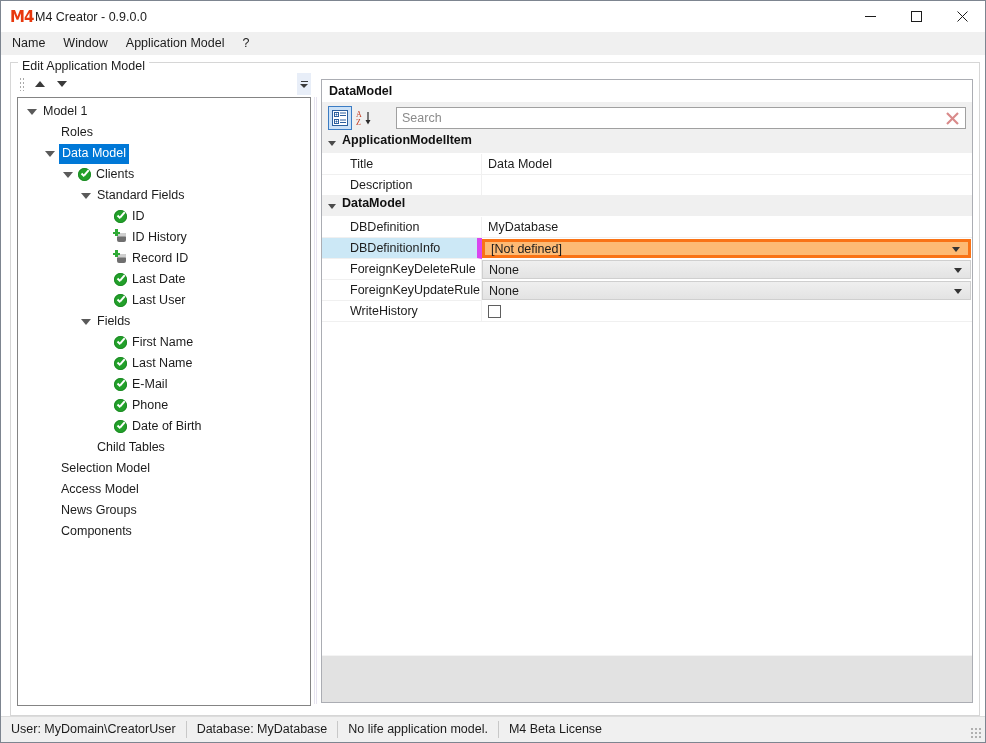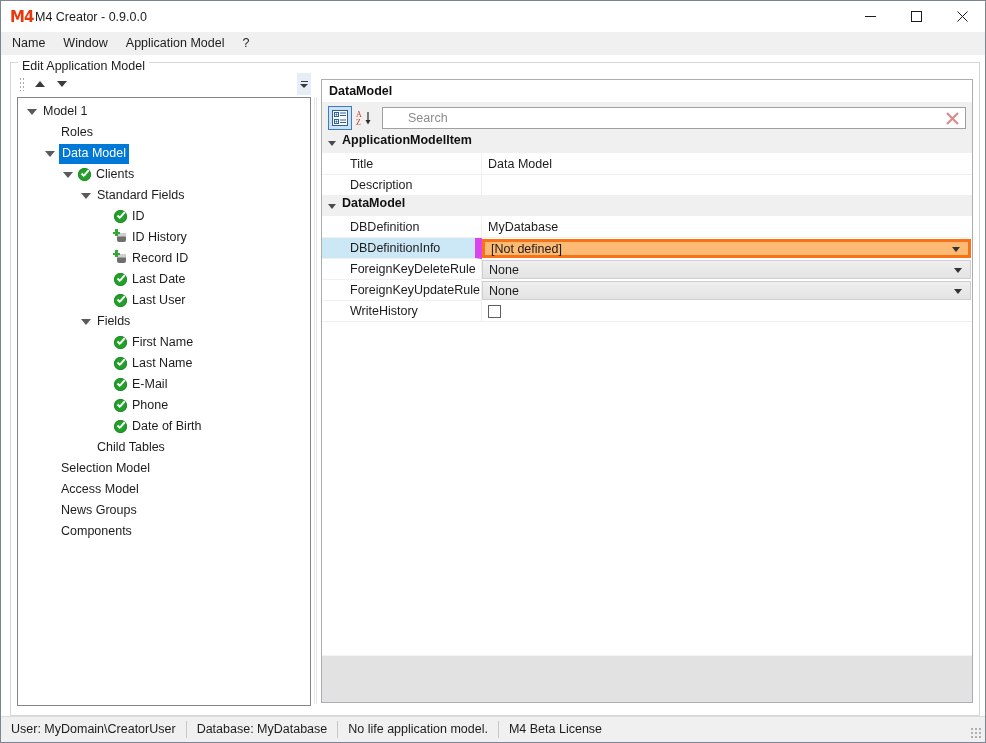--- a/index.html
+++ b/index.html
@@ -119,22 +119,22 @@
     height:22px;background:#ffffff;display:flex;align-items:center;
     padding-left:7px;font-weight:bold;font-size:12.5px;color:#111;
   }
   .prop-toolbar{
     height:30px;background:#f0f0f0;display:flex;align-items:center;
     padding:0 6px;border-top:1px solid #f0f0f0;
   }
   .pt-btn{width:24px;height:24px;display:flex;align-items:center;justify-content:center;}
   .pt-btn.active{background:#cde2f7;border:1px solid #3b7cc4;box-sizing:border-box;}
   .searchwrap{
-    flex:1;height:22px;margin-left:6px;background:#ffffff;border:1px solid #a0a0a0;
-    display:flex;align-items:center;position:relative;box-sizing:border-box;padding-left:20px;
+    flex:1;height:22px;margin-left:20px;background:#ffffff;border:1px solid #a0a0a0;
+    display:flex;align-items:center;position:relative;box-sizing:border-box;
   }
   .searchinput{
     border:0;outline:0;flex:1;height:18px;font-size:12.5px;color:#9a9a9a;
     font-family:"Liberation Sans", sans-serif;padding-left:5px;background:transparent;
   }
   .searchinput::placeholder{color:#8b8b8b;}
   .clearx{width:26px;height:20px;display:flex;align-items:center;justify-content:center;}
 
   .grid{position:relative;background:#ffffff;}
   .grow{display:flex;height:21px;align-items:stretch;position:relative;}
@@ -145,21 +145,21 @@
   .ghead .gw{width:20px;display:flex;align-items:center;justify-content:center;}
   .ghead .gw i{display:block;width:0;height:0;border-left:4.5px solid transparent;
     border-right:4.5px solid transparent;border-top:5.5px solid #4a4a4a;}
   .ghead .gt{font-weight:bold;font-size:12.5px;color:#111;}
 
   .pname{
     width:160px;flex:0 0 160px;display:flex;align-items:center;
     padding-left:28px;box-sizing:border-box;font-size:12.5px;color:#1c1c1c;
     border-right:1px solid #f0f0f0;border-bottom:1px solid #f0f0f0;background:#ffffff;
   }
-  .pname.selected{background:#cce8f6;border-right:7px solid #d946ef;}
+  .pname.selected{background:#cce8f6;border-right:5px solid #d946ef;}
   .pval{
     flex:1;display:flex;align-items:center;padding-left:6px;box-sizing:border-box;
     font-size:12.5px;color:#1c1c1c;border-bottom:1px solid #f0f0f0;background:#ffffff;
     position:relative;
   }
   .pval.combo{
     background:linear-gradient(#efefef,#e3e3e3);border:1px solid #cfcfcf;
     margin:1px 1px 1px 0;height:19px;border-bottom:1px solid #cfcfcf;
   }
   .pval.combo.sel{

